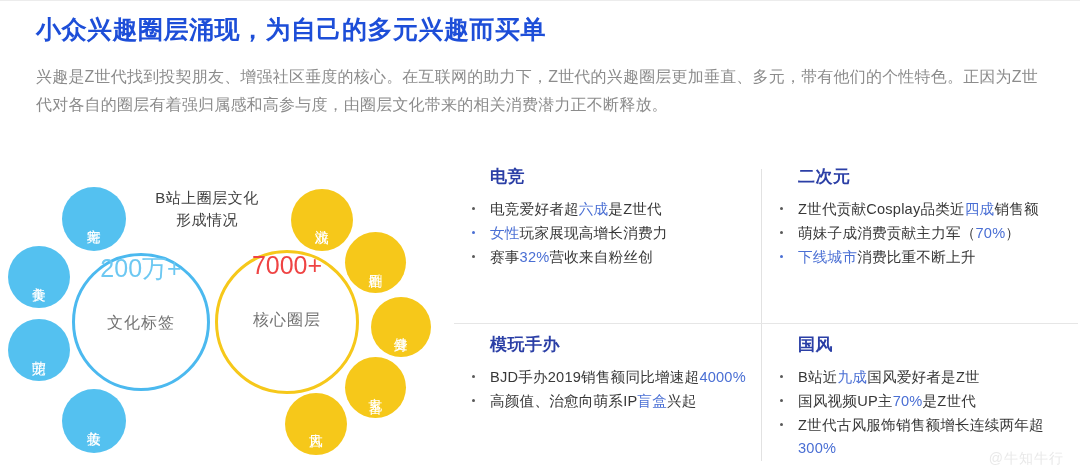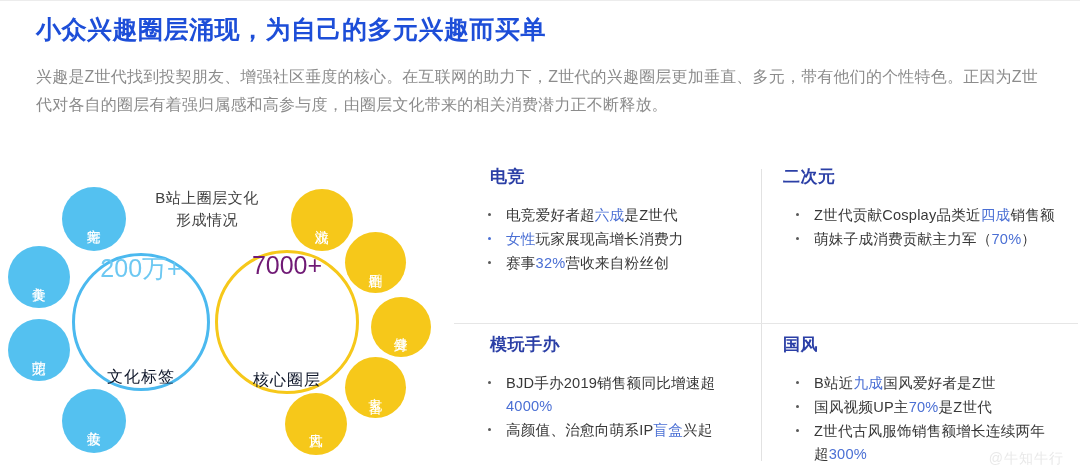--- a/index.html
+++ b/index.html
@@ -32,29 +32,29 @@
     display:flex;align-items:center;justify-content:center;
     color:#ffffff;font-size:14px;font-weight:500;
     writing-mode:vertical-rl;text-orientation:upright;
     letter-spacing:1px;line-height:1.05;
   }
   .bub.blue{background:#54c1f0;}
   .bub.yellow{background:#f6c81a;}
 
   .core{
     position:absolute;border-radius:50%;background:#ffffff;
-    display:flex;flex-direction:column;align-items:center;justify-content:space-between;
+    display:flex;flex-direction:column;align-items:center;justify-content:flex-start;
     box-sizing:border-box;
   }
   .core.blue{border:3px solid #4bb9ef;}
   .core.yellow{border:3px solid #f6c81a;}
   .core .num{font-size:25px;line-height:1;margin-bottom:5px;font-weight:400;}
   .core.blue .num{color:#6dc8f2;}
-  .core.yellow .num{color:#701a75;}
-  .core .cap{font-size:16px;color:#0f172a;letter-spacing:1px;}
+  .core.yellow .num{color:#ef4444;}
+  .core .cap{font-size:16px;color:#737373;letter-spacing:1px;margin-top:27px;}
 
   .dgm-title{
     position:absolute;left:132px;top:26px;width:150px;
     text-align:center;font-size:15px;line-height:22px;
     color:#3f3f3f;letter-spacing:.5px;
   }
 
   
   .panels{position:absolute;left:452px;top:160px;width:628px;height:309px;}
   .vdiv{position:absolute;left:309px;top:8px;width:1px;height:292px;background:#e2e2e2;}
@@ -63,22 +63,22 @@
   .panel{position:absolute;width:306px;}
   .p-tl{left:2px;  top:4px;}
   .p-tr{left:316px;top:4px;}
   .p-bl{left:2px;  top:172px;}
   .p-br{left:316px;top:172px;}
 
   .p-head{
     font-size:17px;font-weight:bold;color:#2b3fa6;
     margin:0 0 10px 36px;letter-spacing:.5px;
   }
-  .p-br .p-head,.p-tr .p-head{margin-left:15px;}
-  .p-list{list-style:none;margin:16px;padding:0;}
+  .p-br .p-head,.p-tr .p-head{margin-left:30px;}
+  .p-list{list-style:none;margin:0;padding:0;}
   .p-list li{
     position:relative;padding-left:36px;
     font-size:14.6px;line-height:23px;color:#383838;
     margin-bottom:1px;letter-spacing:.2px;
   }
   .p-tr .p-list li,.p-br .p-list li{padding-left:30px;}
   .p-list li .dot{
     position:absolute;left:18px;top:9px;
     width:3px;height:3px;border-radius:50%;background:#595959;
   }
@@ -141,20 +141,21 @@
           <li class="hl"><span class="dot"></span><span class="hl-t">女性</span><span>玩家展现高增长消费力</span></li>
           <li><span class="dot"></span><span>赛事</span><span class="hl-t">32%</span><span>营收来自粉丝创</span></li>
         </ul>
     </div>
 
     <div class="panel p-tr">
       <div class="p-head">二次元</div>
       <ul class="p-list">
           <li><span class="dot"></span><span>Z世代贡献Cosplay品类近</span><span class="hl-t">四成</span><span>销售额</span></li>
           <li><span class="dot"></span><span>萌妹子成消费贡献主力军（</span><span class="hl-t">70%</span><span>）</span></li>
+          <li class="hl"><span class="dot"></span><span class="hl-t">下线城市</span><span>消费比重不断上升</span></li>
         </ul>
     </div>
 
     <div class="panel p-bl">
       <div class="p-head">模玩手办</div>
       <ul class="p-list">
           <li><span class="dot"></span><span>BJD手办2019销售额同比增速超</span><span class="hl-t">4000%</span></li>
           <li><span class="dot"></span><span>高颜值、治愈向萌系IP</span><span class="hl-t">盲盒</span><span>兴起</span></li>
         </ul>
     </div>

